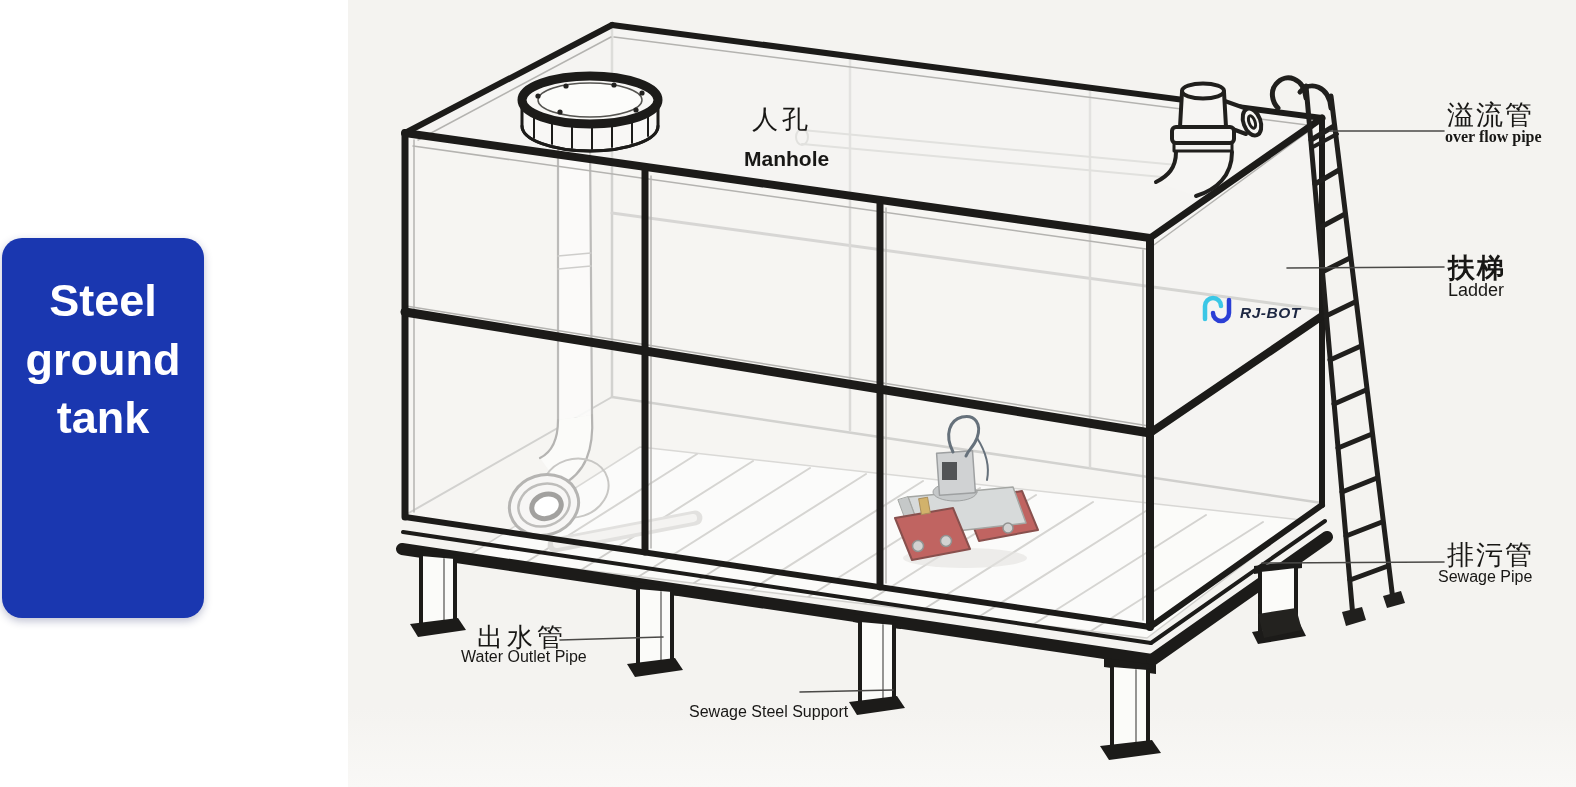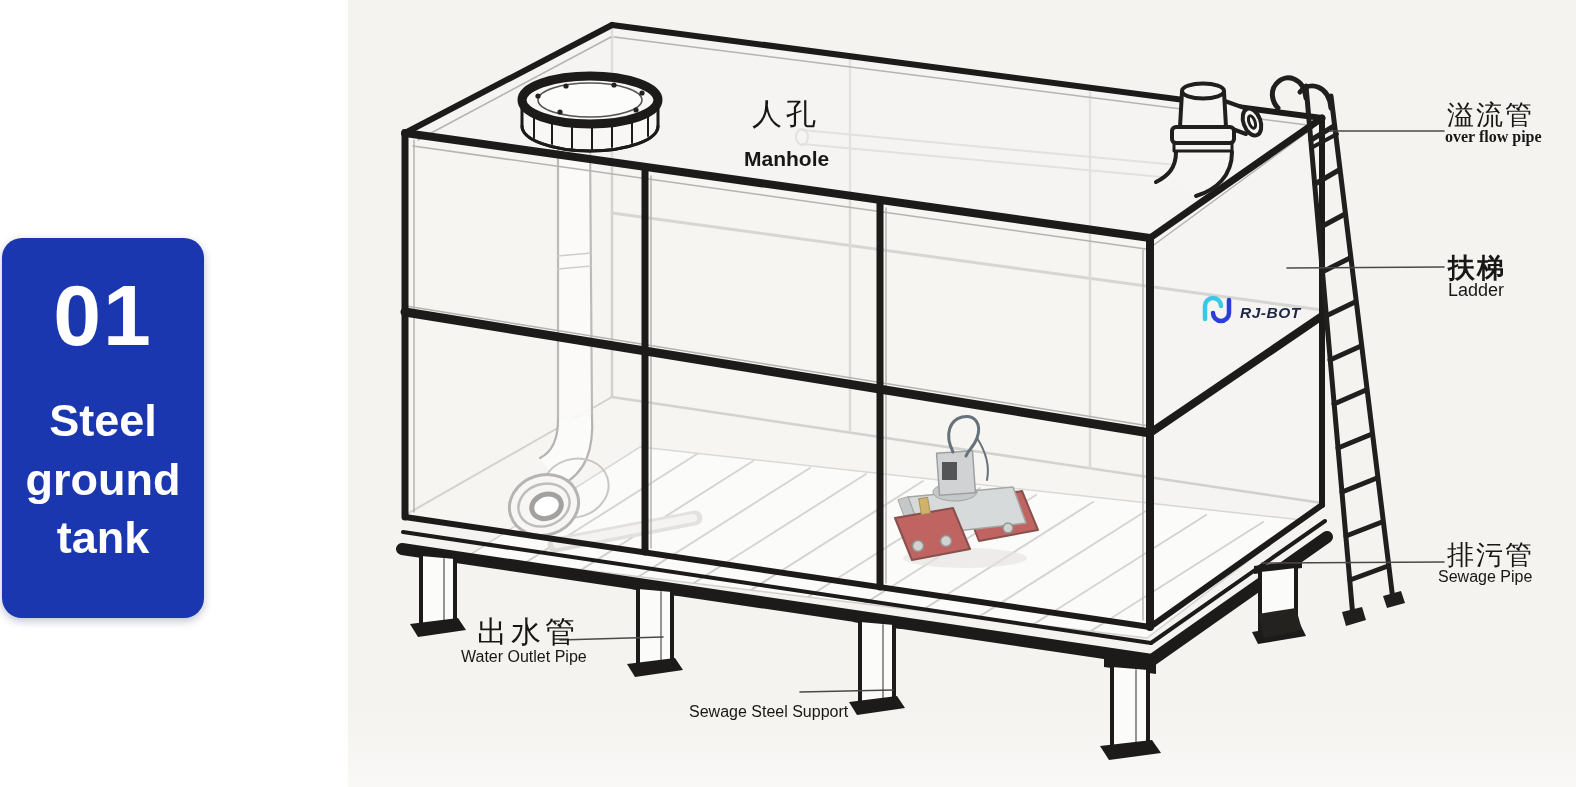--- a/index.html
+++ b/index.html
@@ -6,37 +6,36 @@
   .canvas{position:relative;width:1576px;height:787px;background:#ffffff;overflow:hidden;
           font-family:"Liberation Sans","DejaVu Sans",sans-serif;}
   .panel{position:absolute;left:348px;top:0;width:1228px;height:787px;
          background:linear-gradient(180deg,#f4f3f0 0%,#f4f3f0 90%,#f9f8f6 100%);}
   .badge{position:absolute;left:2px;top:238px;width:202px;height:380px;border-radius:20px;
          background:#1a37b0;color:#ffffff;text-align:center;
          box-shadow:0 3px 8px rgba(20,30,90,.28);}
   .badge-number{margin-top:34px;font-size:86px;font-weight:800;line-height:1;letter-spacing:2px;}
   .badge-title{margin:34px auto 0;width:196px;font-size:45px;font-weight:700;line-height:1.3;}
   .lbl{position:absolute;color:#181715;white-space:nowrap;}
-  .zh-lg{font-size:30px;letter-spacing:4px;font-weight:400;}
+  .zh-lg{font-size:26px;letter-spacing:4px;font-weight:400;margin-top:8px;}
   .zh-md{font-size:27px;letter-spacing:2px;font-weight:400;}
   .en-bold{font-size:21px;font-weight:700;}
   .en-serif{font-family:"Liberation Serif","DejaVu Serif",serif;font-size:16px;font-weight:700;}
   .en-reg{font-size:18px;font-weight:400;}
   .en-reg-lg{font-size:16px;font-weight:400;}
   svg text{font-family:"Liberation Sans","DejaVu Sans",sans-serif;}
 </style>
 </head>
 <body>
 
 <div class="canvas">
 
   <div class="panel"></div>
 
   <div class="badge">
-    <div class="badge-number">01</div>
     <div class="badge-title">Steel ground tank</div>
   </div>
 
   <svg style="position:absolute;left:348px;top:0;" width="1228" height="787" viewBox="348 0 1228 787" fill="none" stroke-linecap="round" stroke-linejoin="round">
 
     <defs>
       <clipPath id="floorClip">
           <path d="M468,556 L640,447 L1302,520 L1147,638 Z"></path>
         </clipPath>
     </defs>

